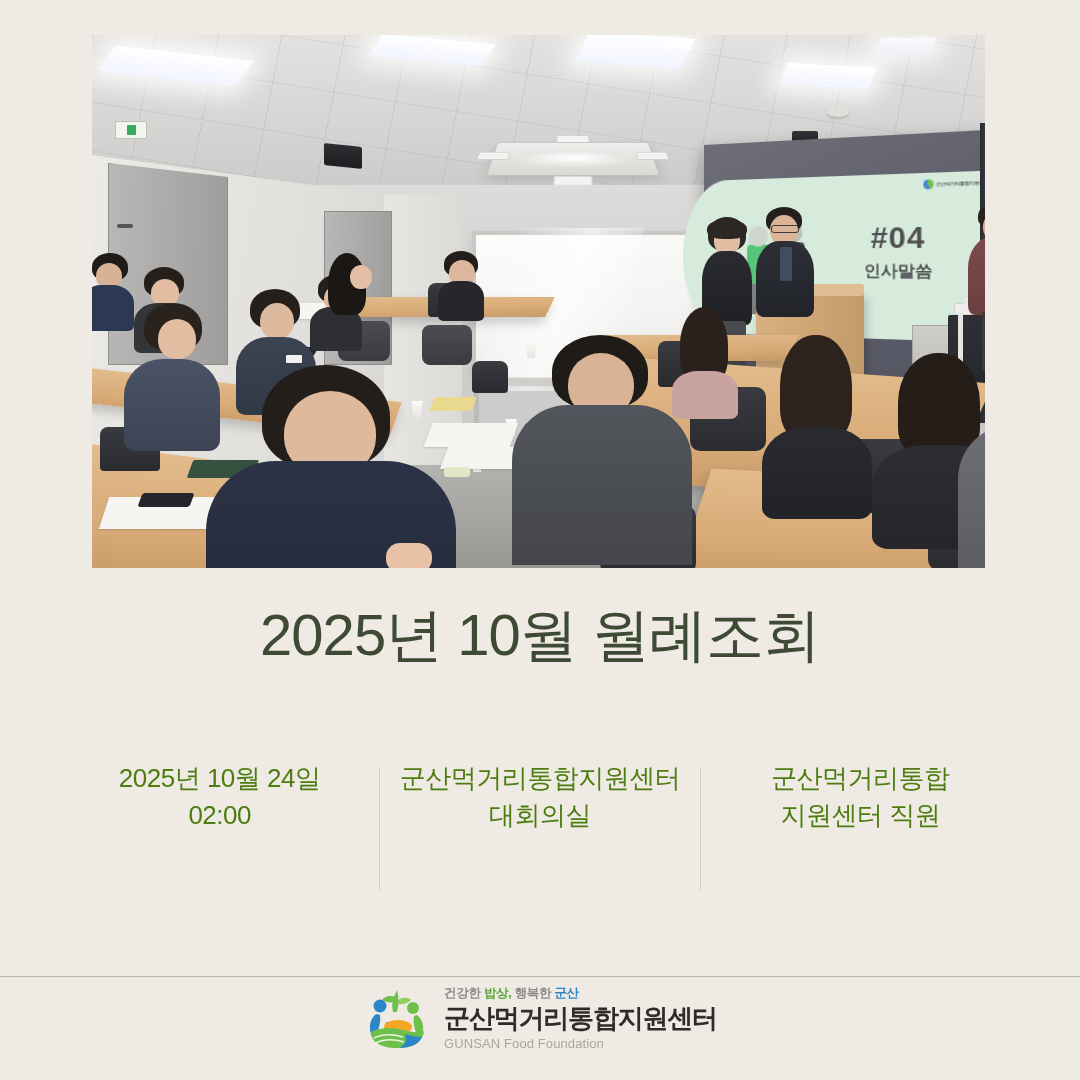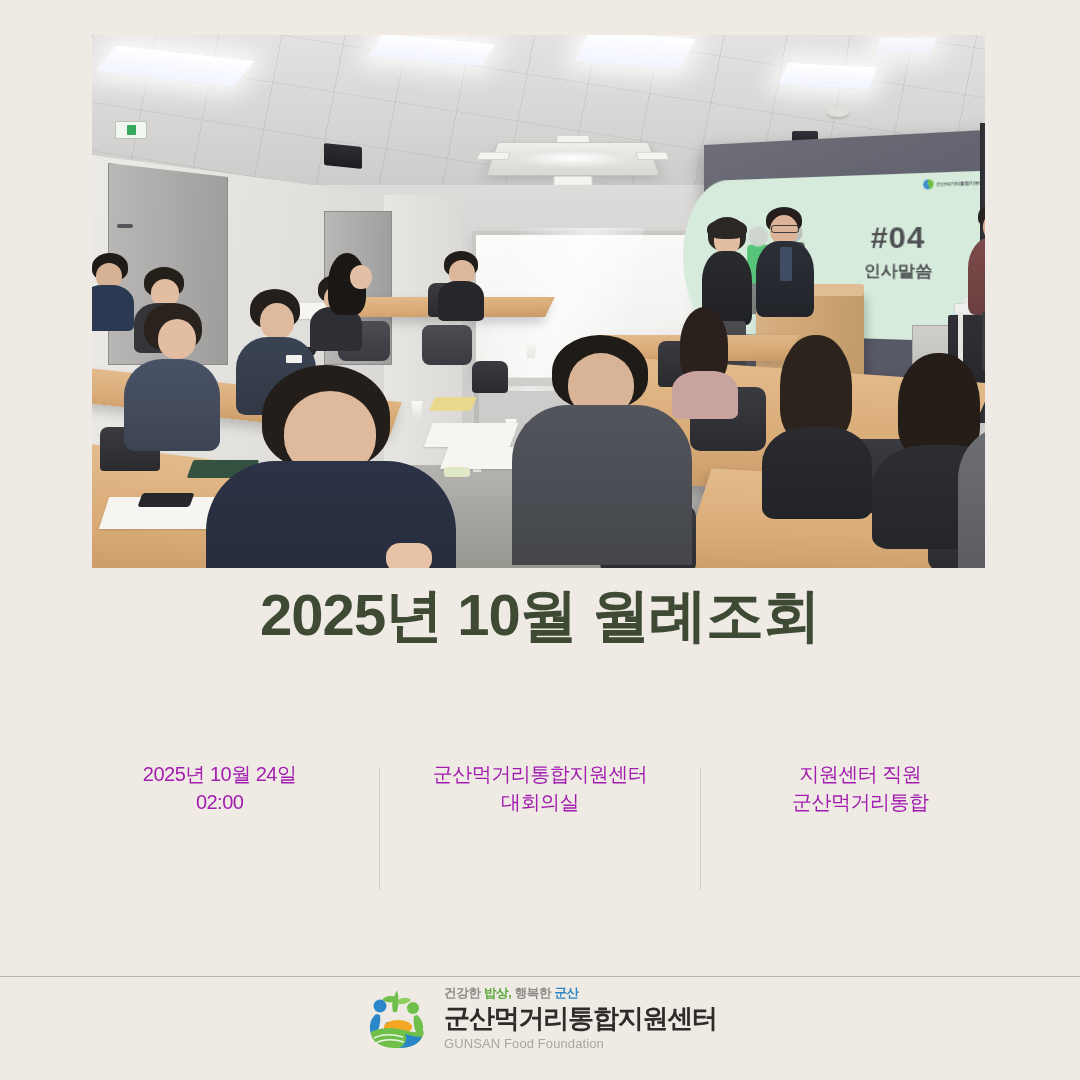--- a/index.html
+++ b/index.html
@@ -245,25 +245,25 @@
     border-radius: 8px 8px 4px 4px;
   }
   .chair-light {
     position:absolute; background: linear-gradient(180deg,#4c4d52,#3a3b40);
     border-radius: 8px;
   }
 
   
   .title {
     position: absolute;
-    left: 0; top: 580px; width: 100%;
+    left: 0; top: 600px; width: 100%;
     text-align: center;
     color: #3e4a34;
     font-size: 58px;
-    font-weight: 700;
+    font-weight: 400;
     letter-spacing: -1px;
     line-height: 1.2;
   }
 
   
   .info {
     position: absolute;
     left: 60px; top: 760px; width: 960px;
     display: flex;
     align-items: flex-start;
@@ -275,22 +275,22 @@
     padding: 0 6px;
   }
   .col-head {
     color: #3e4a34;
     font-size: 27px;
     font-weight: 700;
     margin-bottom: 18px;
     letter-spacing: -0.5px;
   }
   .col-line {
-    color: #a21caf;
-    font-size: 20px;
+    color: #4d7c0f;
+    font-size: 26px;
     line-height: 1.42;
     letter-spacing: -0.5px;
   }
   .divider {
     width: 1px;
     align-self: stretch;
     min-height: 122px;
     background: #cfccc6;
     margin-top: 8px;
   }
@@ -563,22 +563,22 @@
   <div class="divider"></div>
 
   <div class="col">
     <div class="col-line">군산먹거리통합지원센터</div>
     <div class="col-line">대회의실</div>
   </div>
 
   <div class="divider"></div>
 
   <div class="col">
+    <div class="col-line">군산먹거리통합</div>
     <div class="col-line">지원센터 직원</div>
-    <div class="col-line">군산먹거리통합</div>
   </div>
 </div>
 
 <div class="hr"></div>
 
 <div class="footer">
   <div class="logo-mark">
     <svg width="68" height="68" viewBox="0 0 68 68">
       <path d="M34 6 C30 14 28 20 30 28 L34 28 C36 20 36 13 34 6 Z" fill="#6fbf4b"></path>
       <path d="M33 13 C27 11 22 12 19 16 C24 19 29 19 33 17 Z" fill="#6fbf4b"></path>

